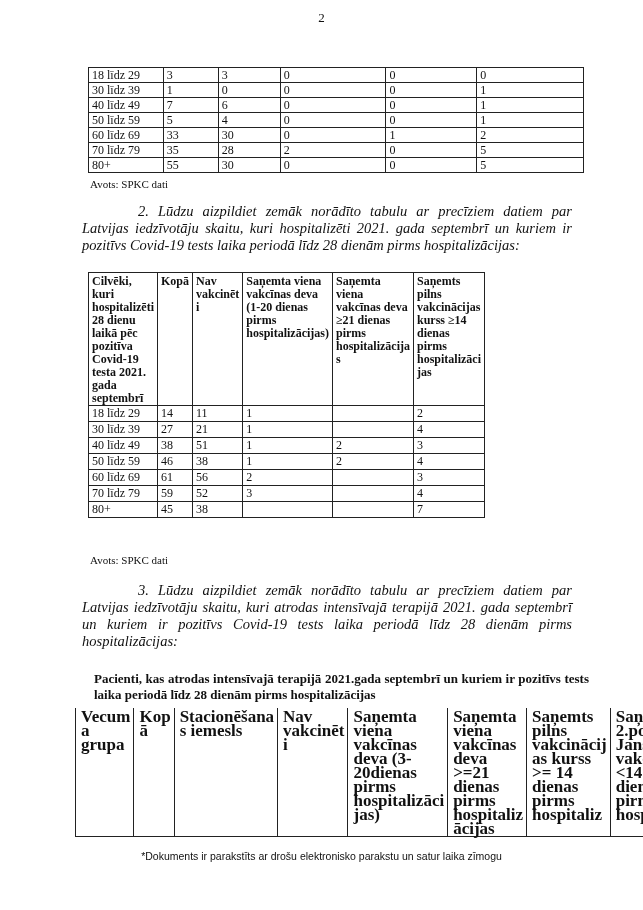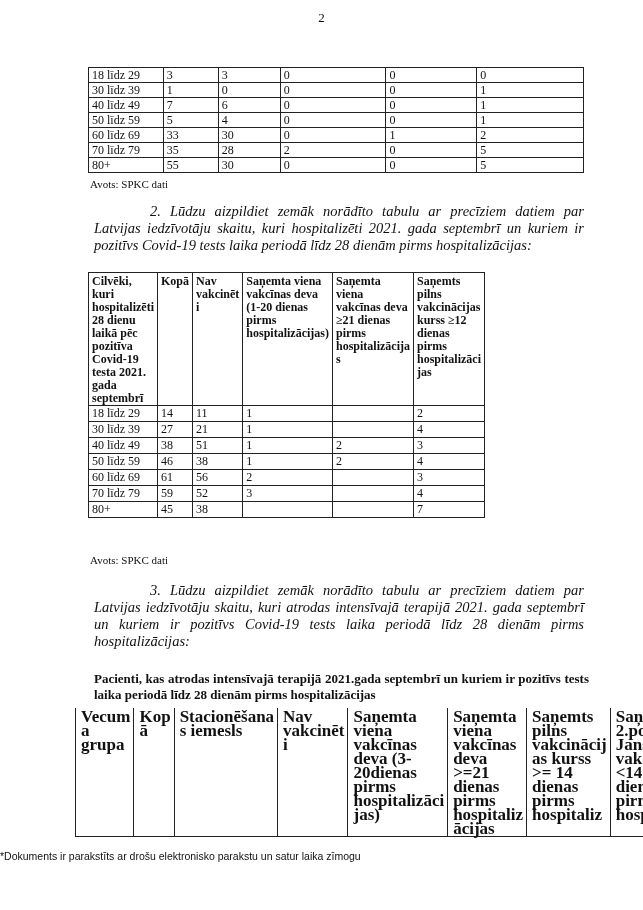--- a/index.html
+++ b/index.html
@@ -17,21 +17,21 @@
     
     #t1 { left: 88px; top: 67px; width: 496px; font-size: 12px; line-height: 14px; }
     #t1 td { height: 14px; }
     #t1 col.c0 { width: 75px; } #t1 col.c1 { width: 55px; } #t1 col.c2 { width: 62px; }
     #t1 col.c3 { width: 106px; } #t1 col.c4 { width: 91px; } #t1 col.c5 { width: 107px; }
 
     .source { position: absolute; font-size: 11px; text-align: center; }
     #src1 { left: 90px; top: 178px; }
 
     .para {
-      position: absolute; left: 94px; width: 490px; font-style: italic;
+      position: absolute; left: 82px; width: 490px; font-style: italic;
       font-size: 14.5px; line-height: 17px; text-align: justify;
     }
     .para .indent { display: inline-block; width: 56px; }
     #p2 { top: 203px; }
 
     
     #t2 { left: 88px; top: 272px; width: 392px; font-size: 12px; line-height: 13px; }
     #t2 th { font-weight: bold; padding-top: 2px; }
     #t2 td { height: 14px; line-height: 15px; }
     #t2 col.c0 { width: 78px; } #t2 col.c1 { width: 47px; } #t2 col.c2 { width: 55px; }
@@ -47,21 +47,21 @@
 
     
     #t3 { left: 75px; top: 708px; width: 568px; font-size: 17px; line-height: 14px; border-bottom: 1px solid #222; }
     #t3 th { font-weight: bold; padding: 2px 3px 0 5px; height: 118px; border-top: none; }
     #t3 th:first-child { border-left: 1px solid #222; }
     #t3 col.c0 { width: 56px; } #t3 col.c1 { width: 37px; } #t3 col.c2 { width: 86px; }
     #t3 col.c3 { width: 58px; } #t3 col.c4 { width: 73px; } #t3 col.c5 { width: 68px; }
     #t3 col.c6 { width: 67px; } #t3 col.c7 { width: 70px; }
 
     .footer {
-      position: absolute; top: 850px; left: 0; width: 643px; text-align: left;
+      position: absolute; top: 850px; left: 0; width: 643px; text-align: center;
       font-family: "Liberation Sans", "DejaVu Sans", sans-serif; font-size: 10.5px;
     }
   </style>
 </head>
 <body>
 
 <div class="page-number">2</div>
 
 <table id="t1">
   <colgroup>
@@ -147,21 +147,21 @@
       <col class="c4">
       <col class="c5">
     </colgroup>
   <thead>
       <tr id="t2-head">
         <th>Cilvēki, kuri hospitalizēti 28 dienu laikā pēc pozitīva Covid-19 testa 2021. gada septembrī</th>
         <th>Kopā</th>
         <th>Nav vakcinēt i</th>
         <th>Saņemta viena vakcīnas deva (1-20 dienas pirms hospitalizācijas)</th>
         <th>Saņemta viena vakcīnas deva ≥21 dienas pirms hospitalizācija s</th>
-        <th>Saņemts pilns vakcinācijas kurss ≥12 dienas pirms hospitalizāci jas</th>
+        <th>Saņemts pilns vakcinācijas kurss ≥14 dienas pirms hospitalizāci jas</th>
       </tr>
     </thead>
   <tbody id="t2-body">
       <tr>
         <td>18 līdz 29</td>
         <td>14</td>
         <td>11</td>
         <td>1</td>
         <td></td>
         <td>2</td>

